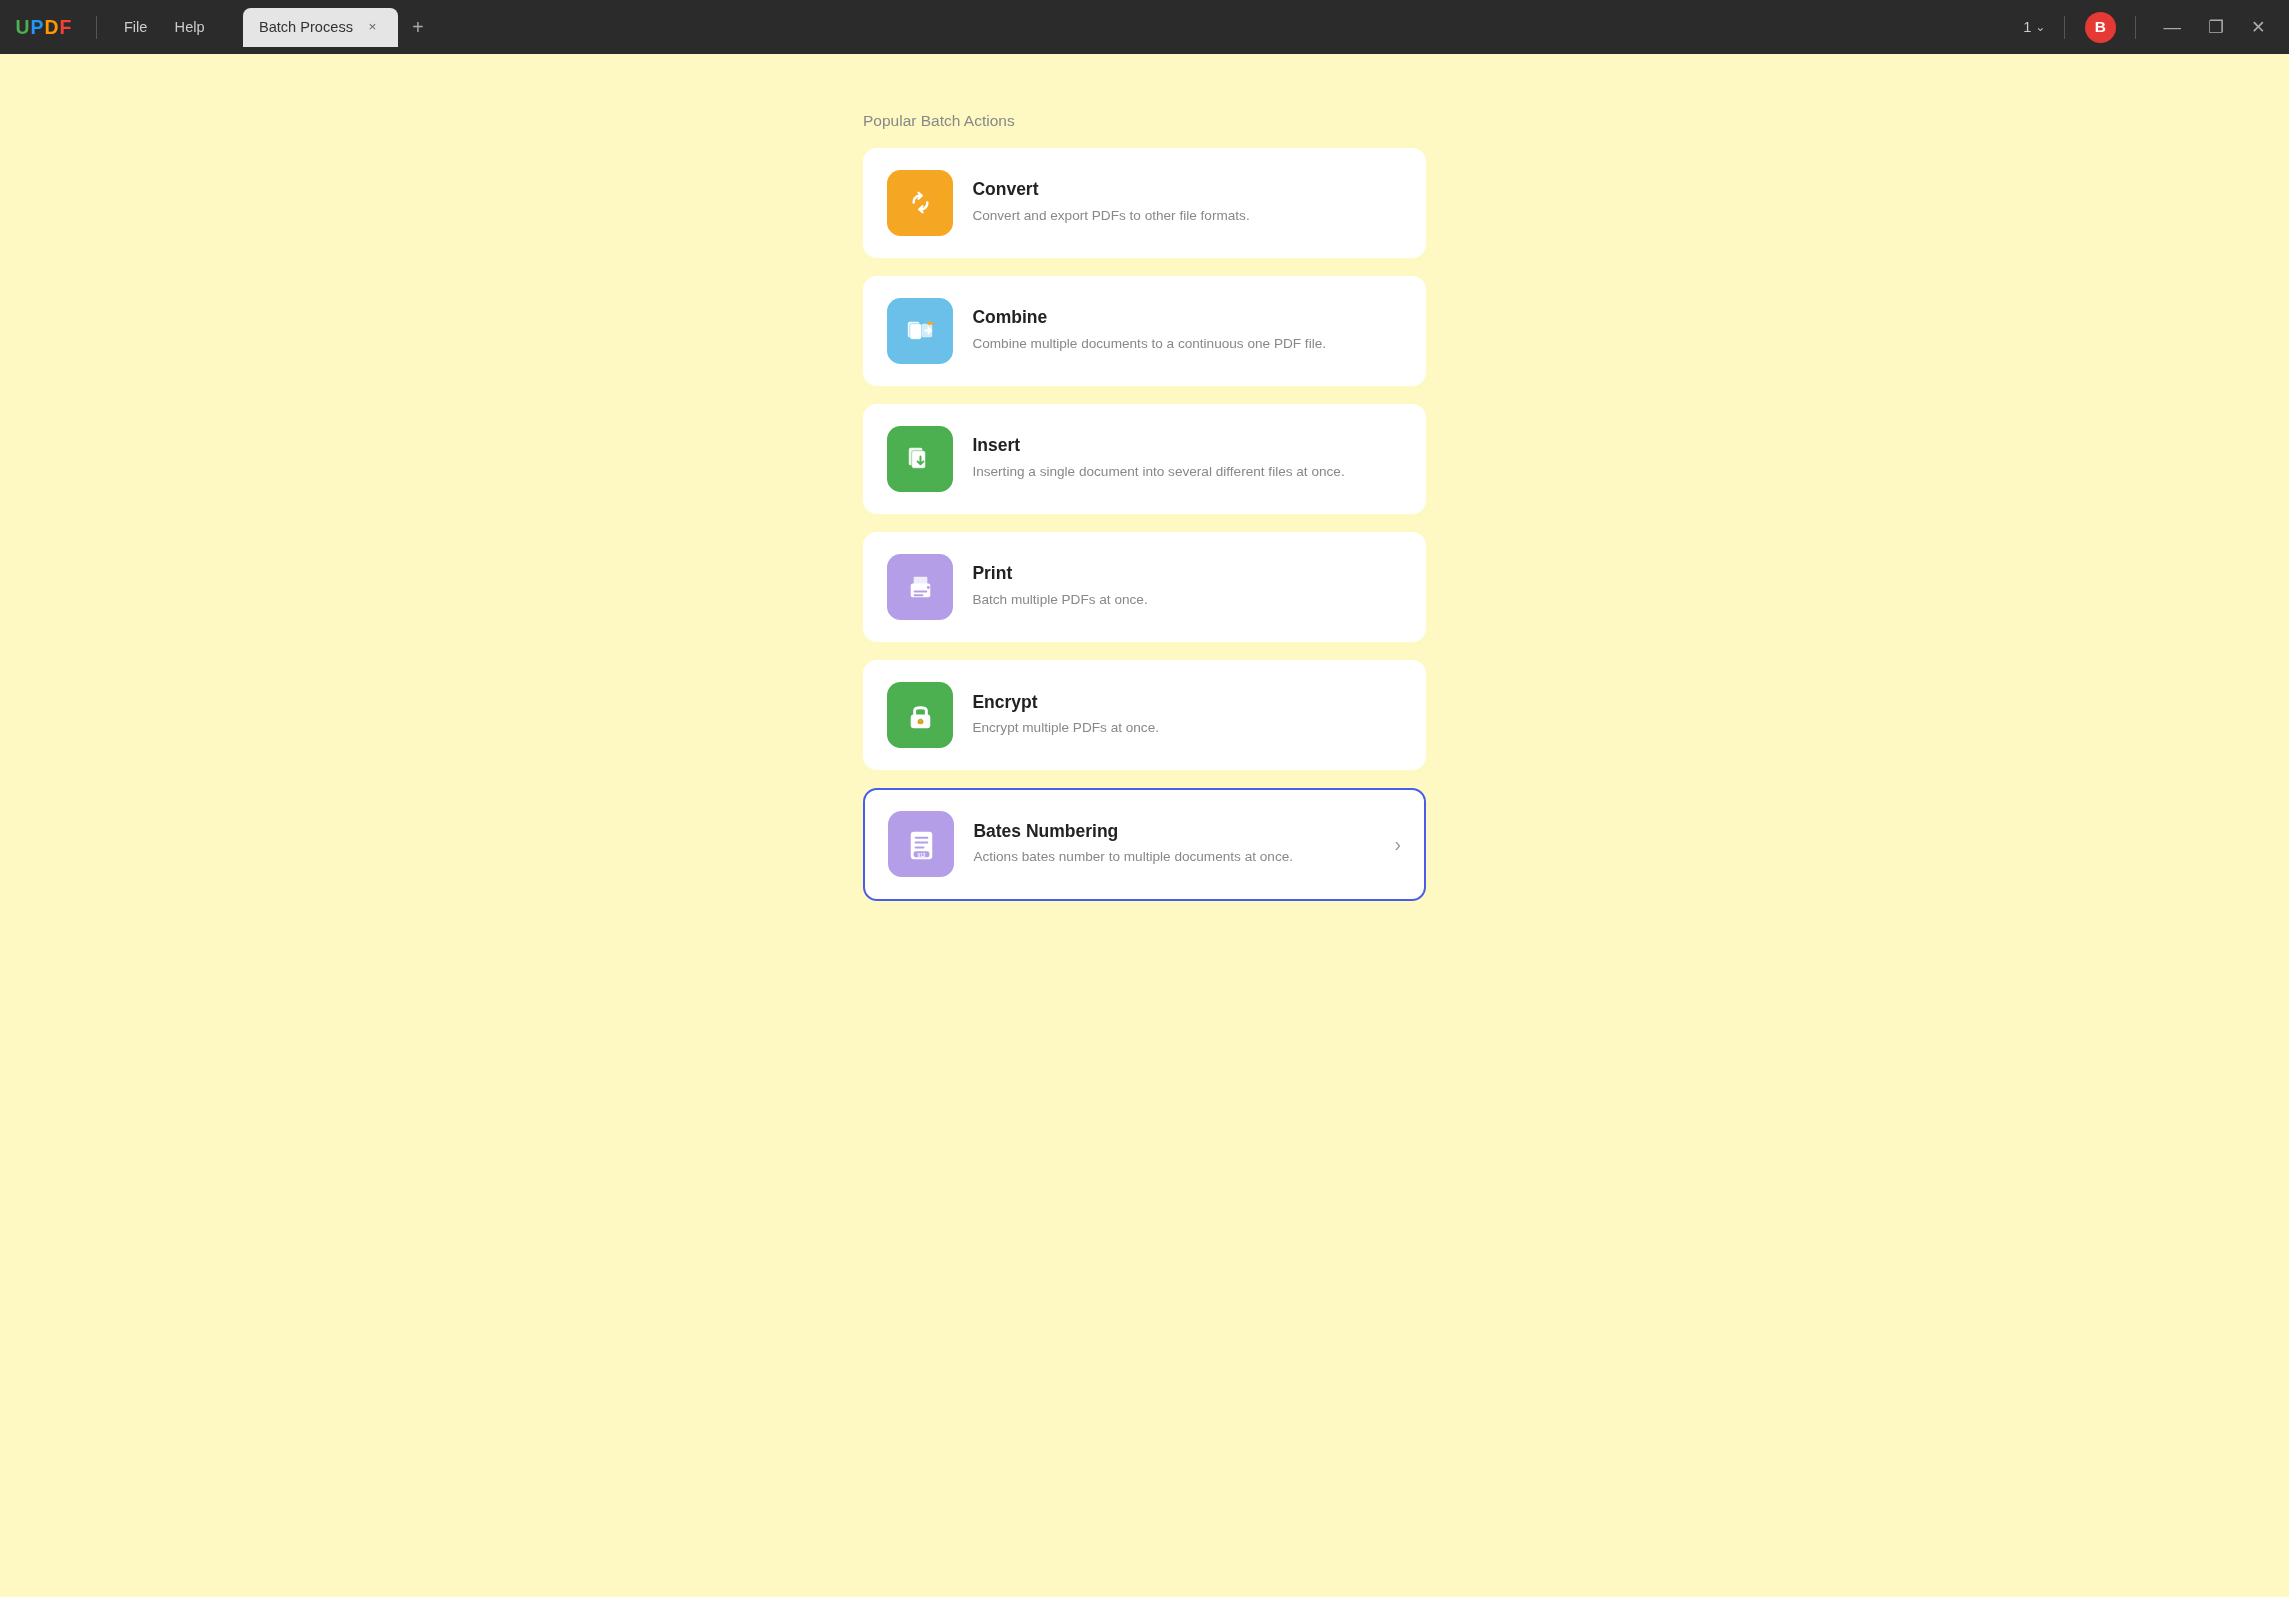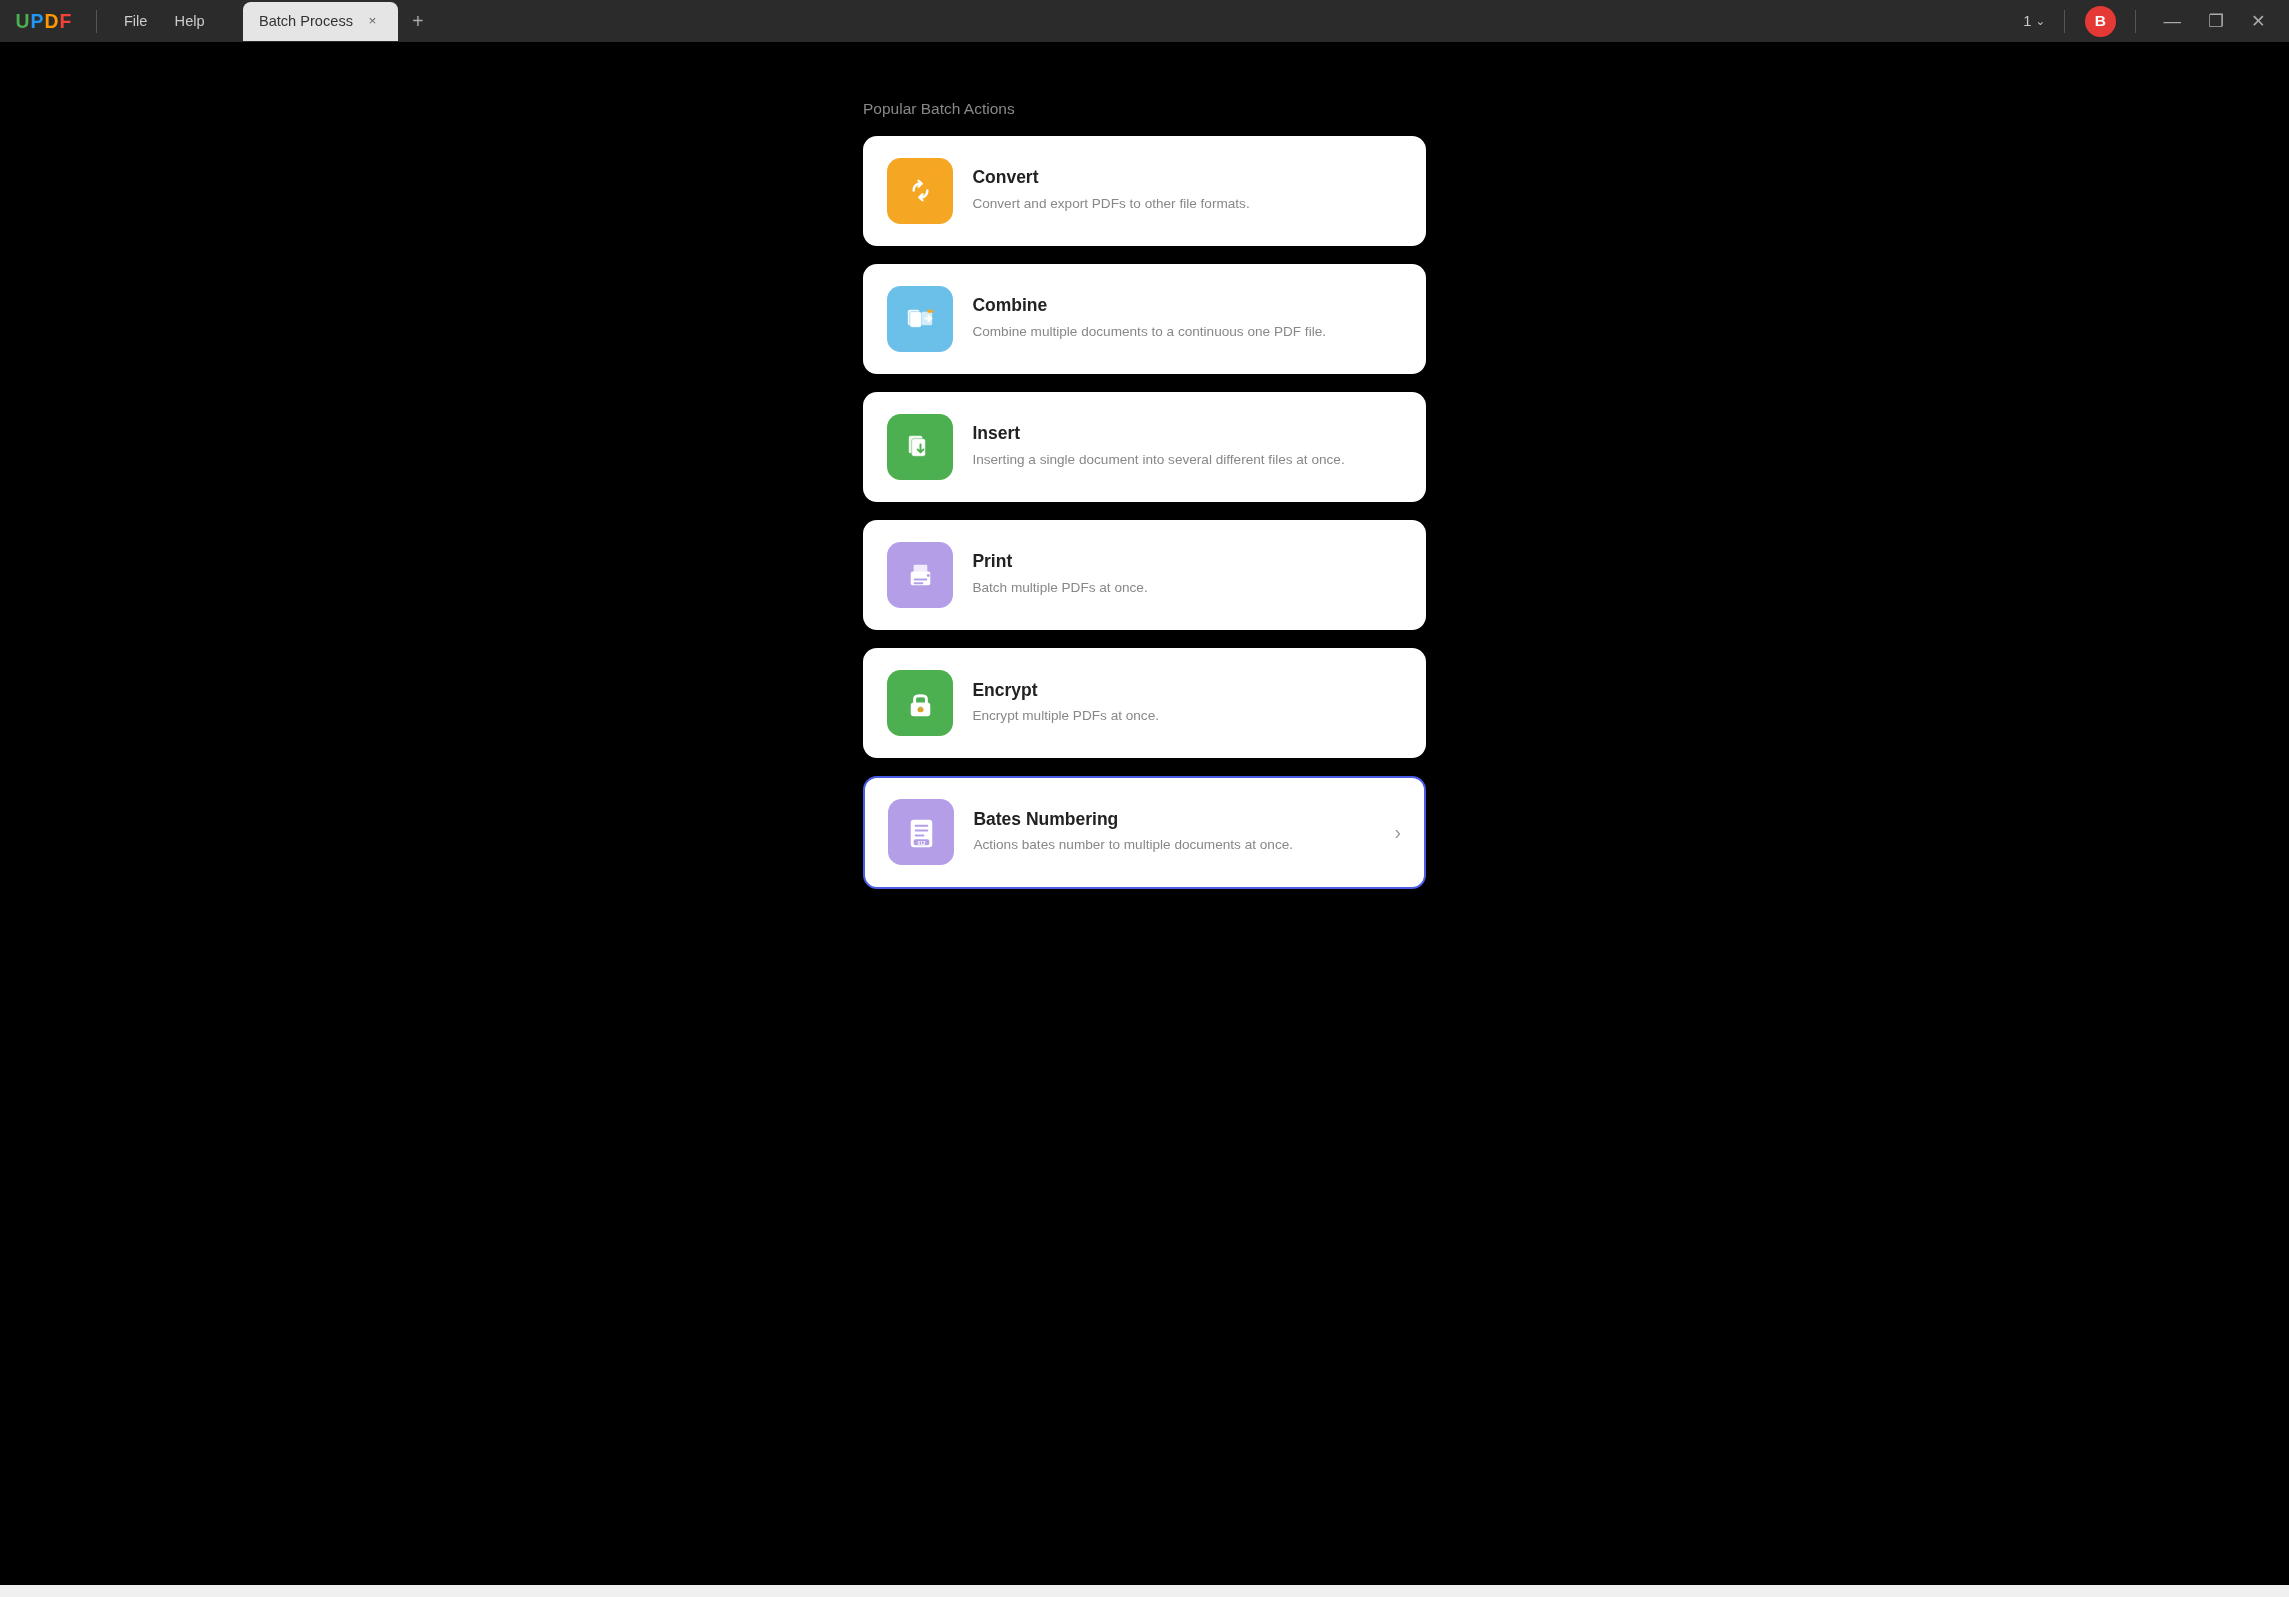--- a/index.html
+++ b/index.html
@@ -9,21 +9,21 @@
       width: 2289px;
       height: 1597px;
       overflow: hidden;
     }
 
     
     .titlebar {
       display: flex;
       align-items: center;
       background: #2b2b2b;
-      height: 42px;
+      height: 54px;
       padding: 0 15.5px;
       gap: 7.8px;
       position: relative;
     }
     .updf-logo {
       font-weight: 900;
       font-size: 19.4px;
       letter-spacing: 1px;
       margin-right: 7.8px;
     }
@@ -126,21 +126,21 @@
       font-size: 17.5px;
       cursor: pointer;
       padding: 3.9px 7.8px;
       display: flex;
       align-items: center;
       justify-content: center;
     }
 
     
     .main-content {
-      background: #000000;
+      background: #fef9c3;
       height: calc(1597px - 54px);
       display: flex;
       flex-direction: column;
       align-items: center;
       padding: 58px 0;
       overflow-y: auto;
     }
 
     .batch-container {
       width: 563px;

